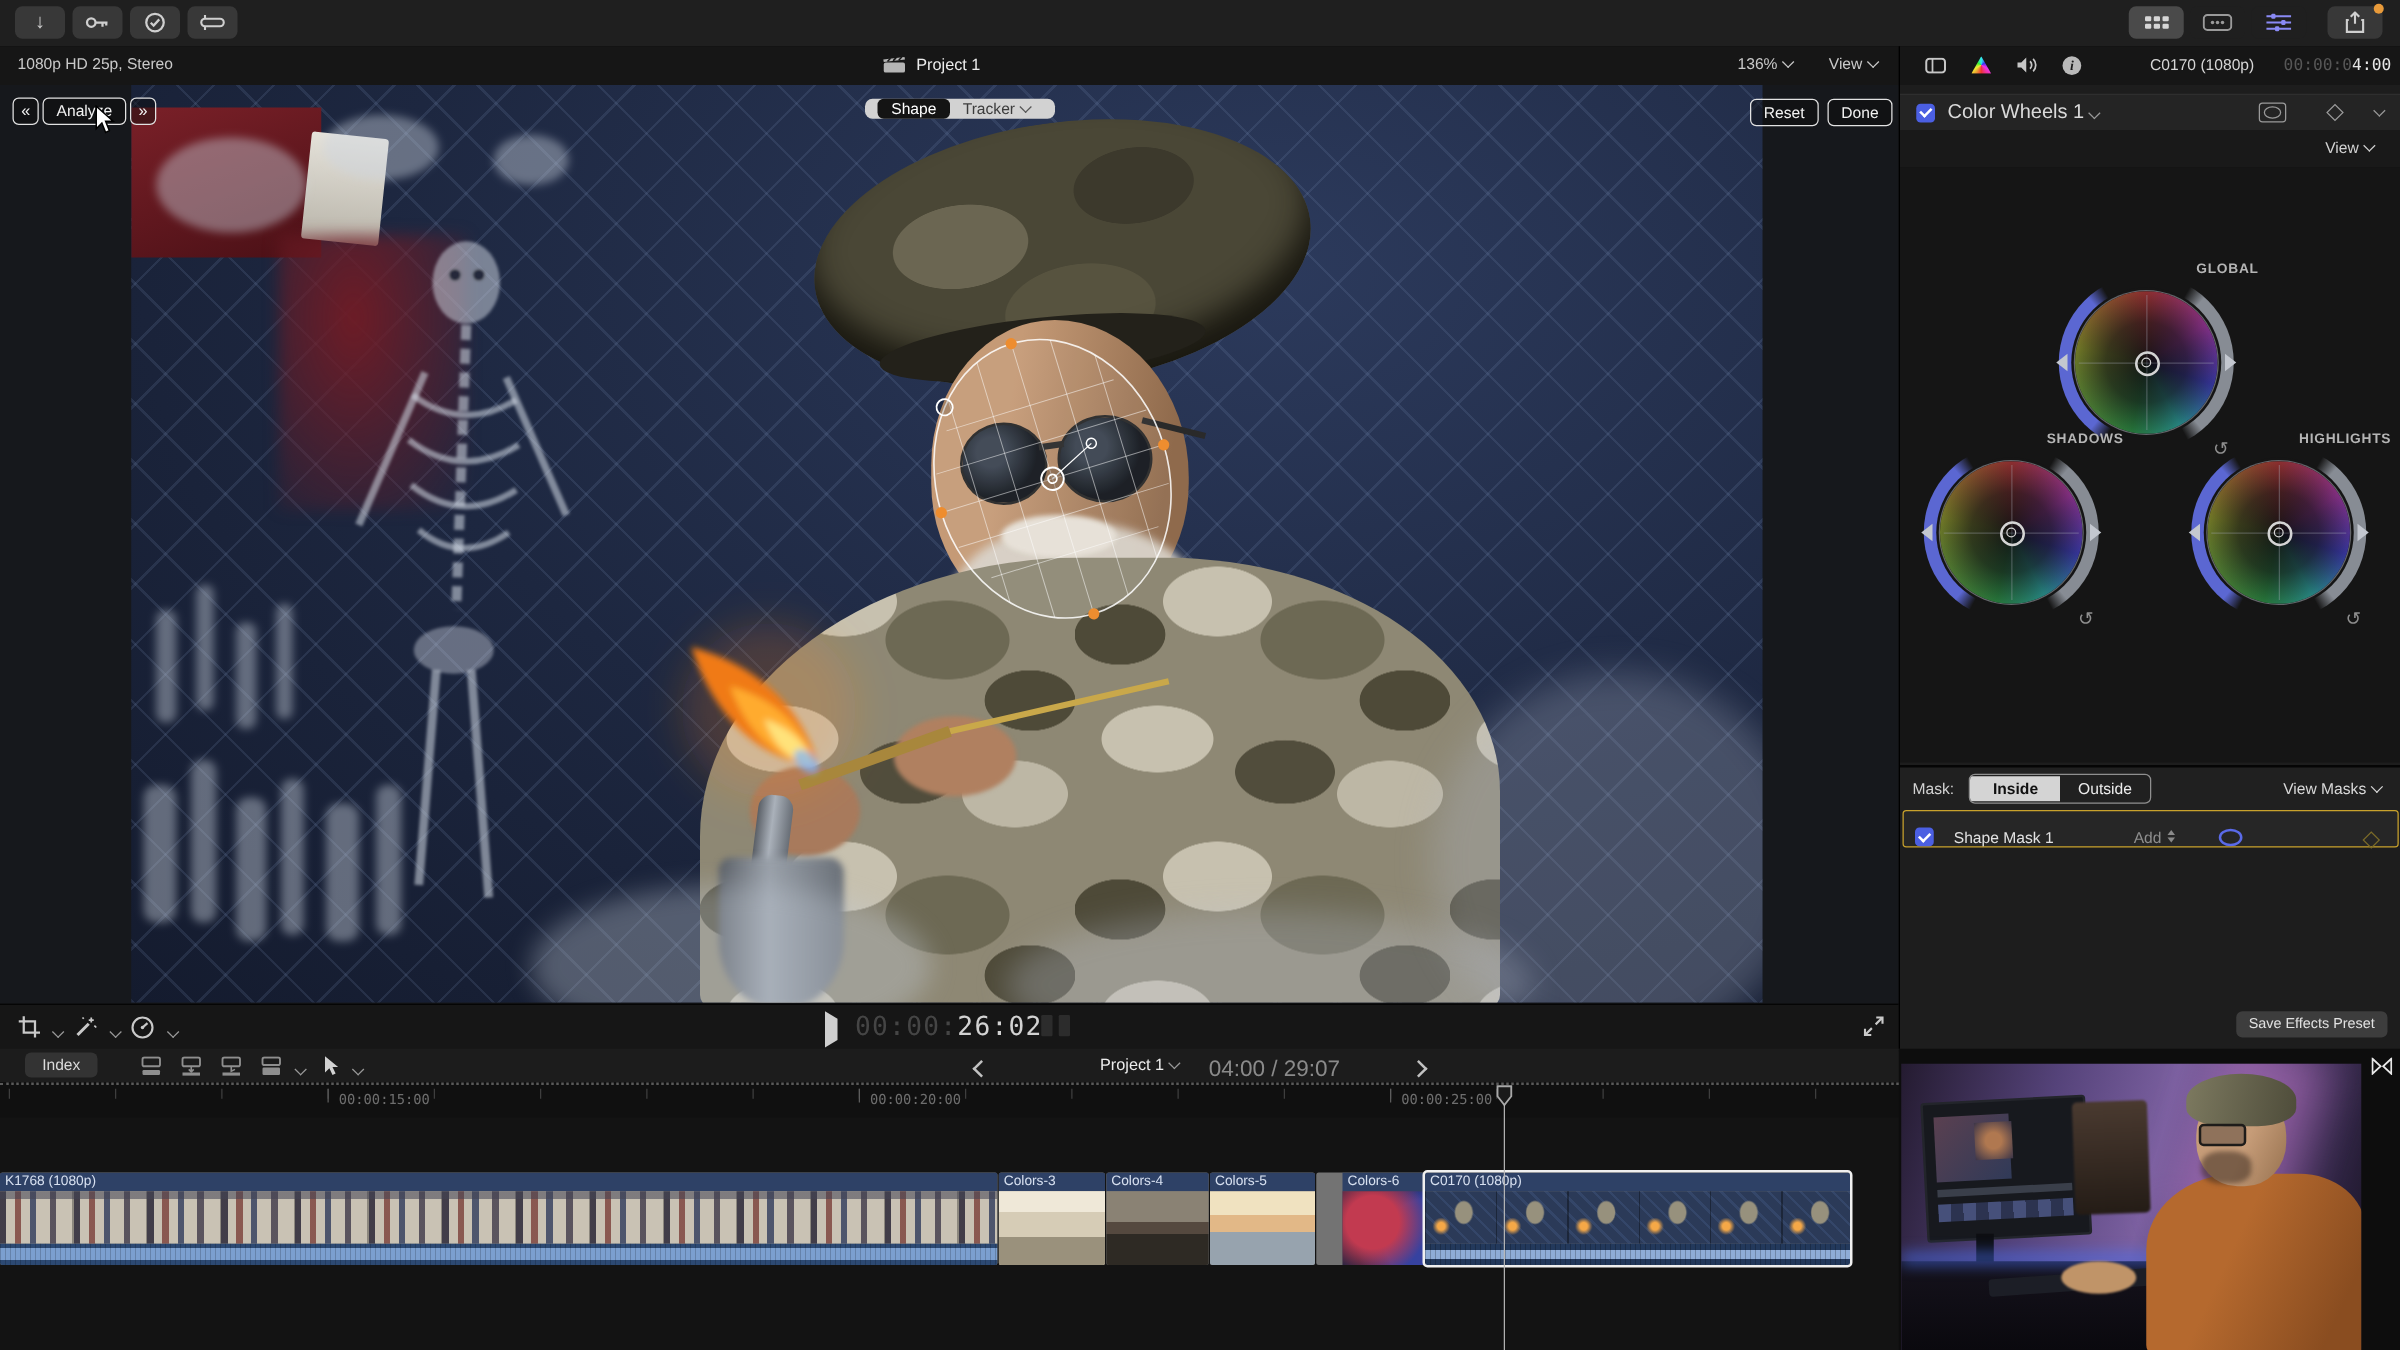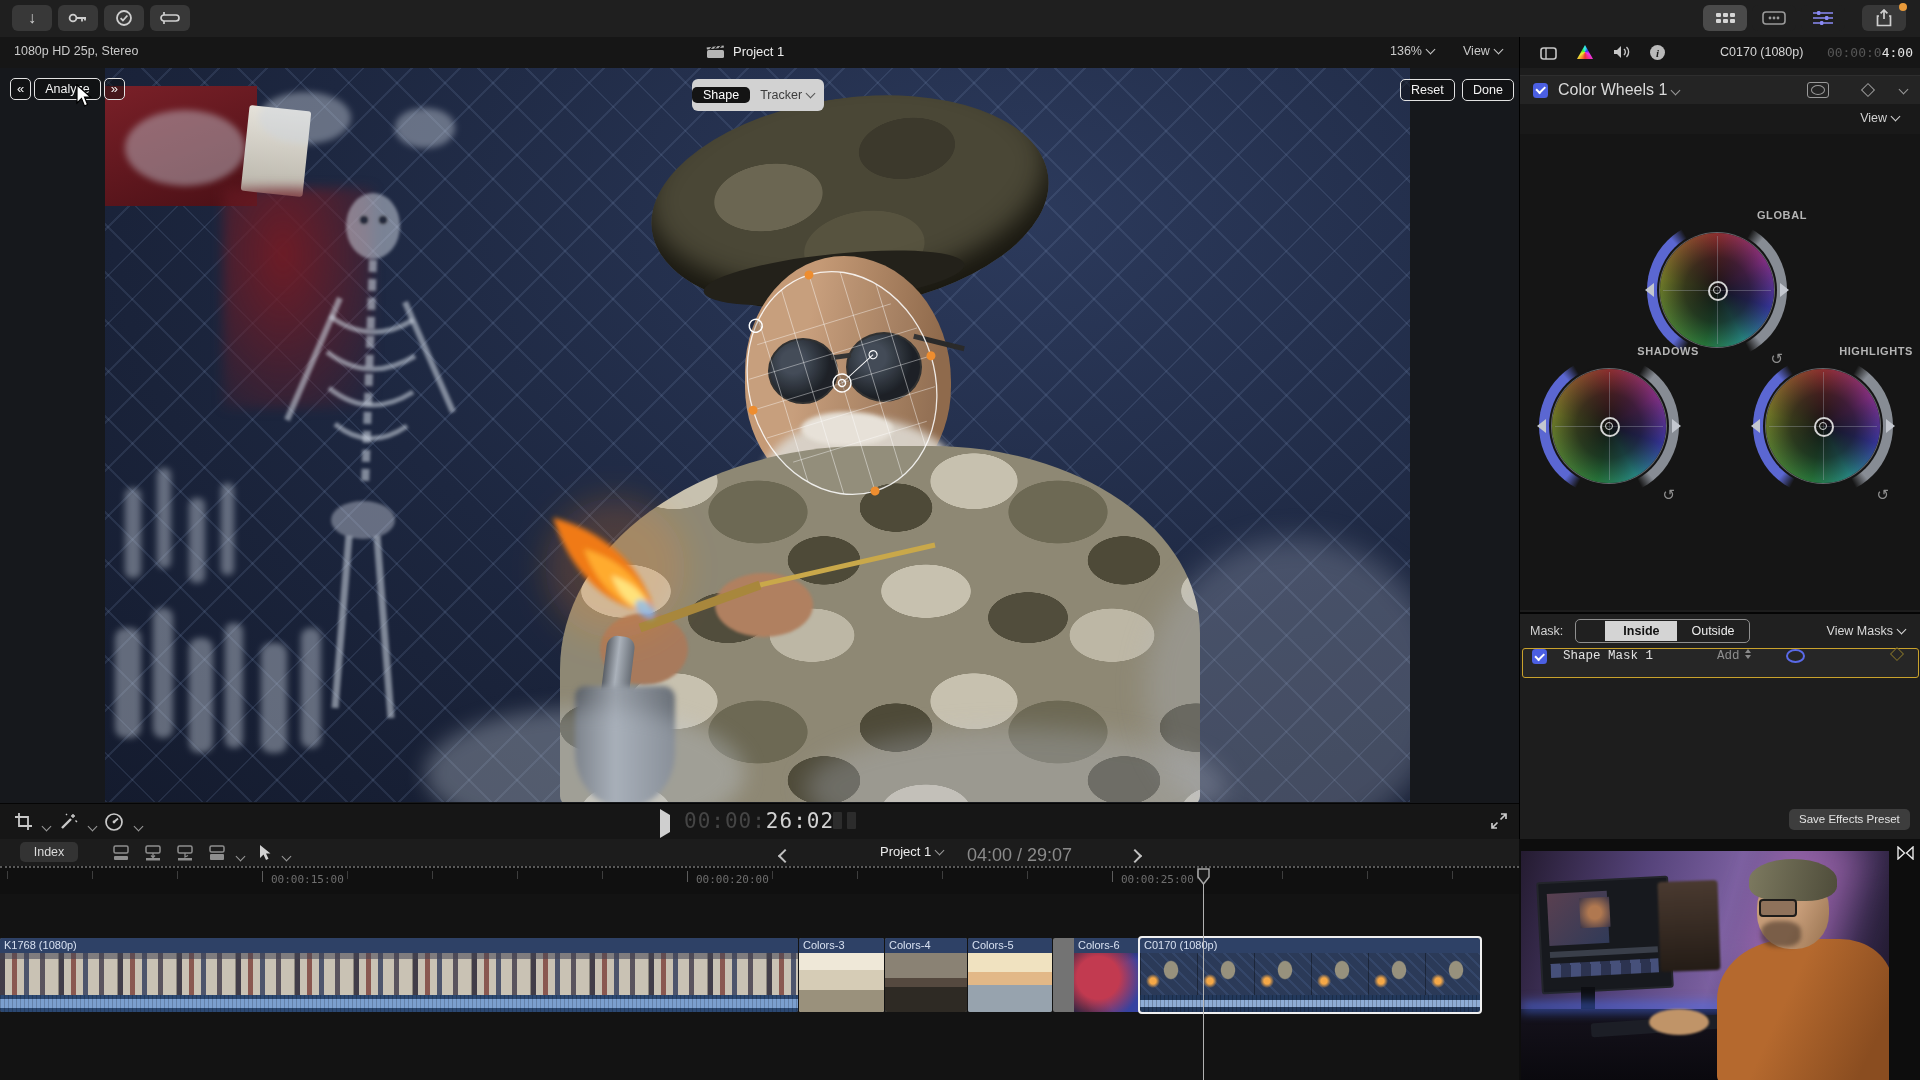--- a/index.html
+++ b/index.html
@@ -28,21 +28,21 @@
   .viewer-bg{left:0;top:68px;width:1519px;height:735px;background:#16181c;}
   .video{left:105px;top:68px;width:1305px;height:734px;overflow:hidden;background:
      repeating-linear-gradient(45deg, rgba(122,144,184,.16) 0 2px, transparent 2px 34px),
      repeating-linear-gradient(-45deg, rgba(122,144,184,.16) 0 2px, transparent 2px 34px),
      radial-gradient(ellipse at 70% 20%, #2c3a5c 0%, #1d2740 55%, #141b2e 100%);}
   .blob{position:absolute;border-radius:50%;}
 
   
   .ovl-btn{position:absolute;height:20px;border:1px solid #e2e2e2;border-radius:5px;background:rgba(10,10,10,.45);
            color:#f2f2f2;font-size:12.5px;line-height:20px;text-align:center;padding:0 10px;}
-  .seg-toggle{position:absolute;height:32px;background:#d2d2d2;border-radius:6px;display:flex;align-items:center;padding:0 0;}
+  .seg-toggle{position:absolute;height:16px;background:#d2d2d2;border-radius:6px;display:flex;align-items:center;padding:0 10px;}
   .seg-on{background:#141414;color:#fff;border-radius:5px;font-size:12.5px;padding:1px 11px;}
   .seg-off{color:#3c3c3c;font-size:12.5px;padding:1px 10px;}
 
   
   .vbottom{left:0;top:803px;width:1519px;height:36px;background:#161616;border-top:1px solid #050505;border-bottom:1px solid #050505;}
   .playtri{width:0;height:0;border-left:10px solid #cfcfcf;border-top:6px solid transparent;border-bottom:6px solid transparent;}
   .meter{position:absolute;width:9px;height:17px;background:#2c2c2c;border-radius:1px;}
   .toolic{position:absolute;top:8px;color:#c9c9c9;}
 
   
@@ -69,24 +69,24 @@
         conic-gradient(from 0deg, #c23b3b, #b13bb1 58deg, #4343cf 108deg, #2fb3ad 152deg, #2f9e4a 192deg, #9aa32f 282deg, #c23b3b 360deg);}
   .chv{position:absolute;left:50%;top:3px;bottom:3px;width:1px;background:rgba(170,175,185,.35);}
   .chh{position:absolute;top:50%;left:3px;right:3px;height:1px;background:rgba(170,175,185,.35);}
   .puck{position:absolute;left:50%;top:50%;width:16px;height:16px;margin:-9px 0 0 -9px;border:2px solid #d4d4d4;border-radius:50%;background:rgba(0,0,0,.25);}
   .puck::after{content:"";position:absolute;left:3px;top:3px;width:6px;height:6px;border:1.5px solid #d4d4d4;border-radius:50%;}
   .tri{position:absolute;width:0;height:0;top:50%;margin-top:-7px;}
   .tri-l{left:-2px;border-top:7px solid transparent;border-bottom:7px solid transparent;border-right:9px solid #c3c7cf;}
   .tri-r{right:-2px;border-top:7px solid transparent;border-bottom:7px solid transparent;border-left:9px solid #c3c7cf;}
   .wreset{position:absolute;right:4px;bottom:-8px;font-size:15px;color:#8e8e8e;}
   .maskhdr{position:absolute;left:0;top:544px;width:401px;height:34px;background:#202020;border-top:2px solid #050505;display:flex;align-items:center;font-size:12.5px;}
-  .inout{display:flex;align-items:center;height:22px;border:1px solid #8f8f8f;border-radius:5px;overflow:hidden;margin-left:12px;padding-left:29px;}
+  .inout{display:flex;align-items:center;height:22px;border:1px solid #8f8f8f;border-radius:5px;overflow:hidden;margin-left:12px;}
   .inout .on{background:#d4d4d4;color:#111;font-weight:bold;padding:3px 18px;font-size:12.5px;}
   .inout .off{color:#ececec;padding:3px 14px;font-size:12.5px;}
-  .maskrow{position:absolute;left:2px;top:580px;width:395px;height:28px;border:1.5px solid #c9a22c;border-radius:3px;background:#262626;display:flex;align-items:flex-start;font-size:12.5px;font-family:Liberation Mono, monospace;}
+  .maskrow{position:absolute;left:2px;top:580px;width:395px;height:28px;border:1.5px solid #c9a22c;border-radius:3px;background:#262626;display:flex;align-items:flex-end;font-size:12.5px;}
   .stepper{display:inline-block;width:8px;height:10px;position:relative;margin-left:4px;}
   .stepper::before{content:"";position:absolute;left:1px;top:0;border-left:3.5px solid transparent;border-right:3.5px solid transparent;border-bottom:4px solid #8a8a8a;}
   .stepper::after{content:"";position:absolute;left:1px;bottom:0;border-left:3.5px solid transparent;border-right:3.5px solid transparent;border-top:4px solid #8a8a8a;}
   .savebtn{position:absolute;left:269px;top:741px;height:21px;background:#3d3d3d;border-radius:5px;color:#e2e2e2;font-size:11.5px;line-height:21px;padding:0 10px;}
 
   
   .tl-toolbar{left:0;top:839px;width:1519px;height:27px;background:#1c1c1c;border-bottom:1px solid #050505;}
   .indexbtn{position:absolute;left:20px;top:3px;width:58px;height:20px;background:#333;border-radius:5px;color:#dadada;font-size:12.5px;text-align:center;line-height:20px;}
   .ruler{left:0;top:866px;width:1519px;height:28px;background:#101010;border-top:2px dotted #5a5a5a;}
   .rlabel{position:absolute;top:5px;font-size:11px;color:#6e6e6e;}

